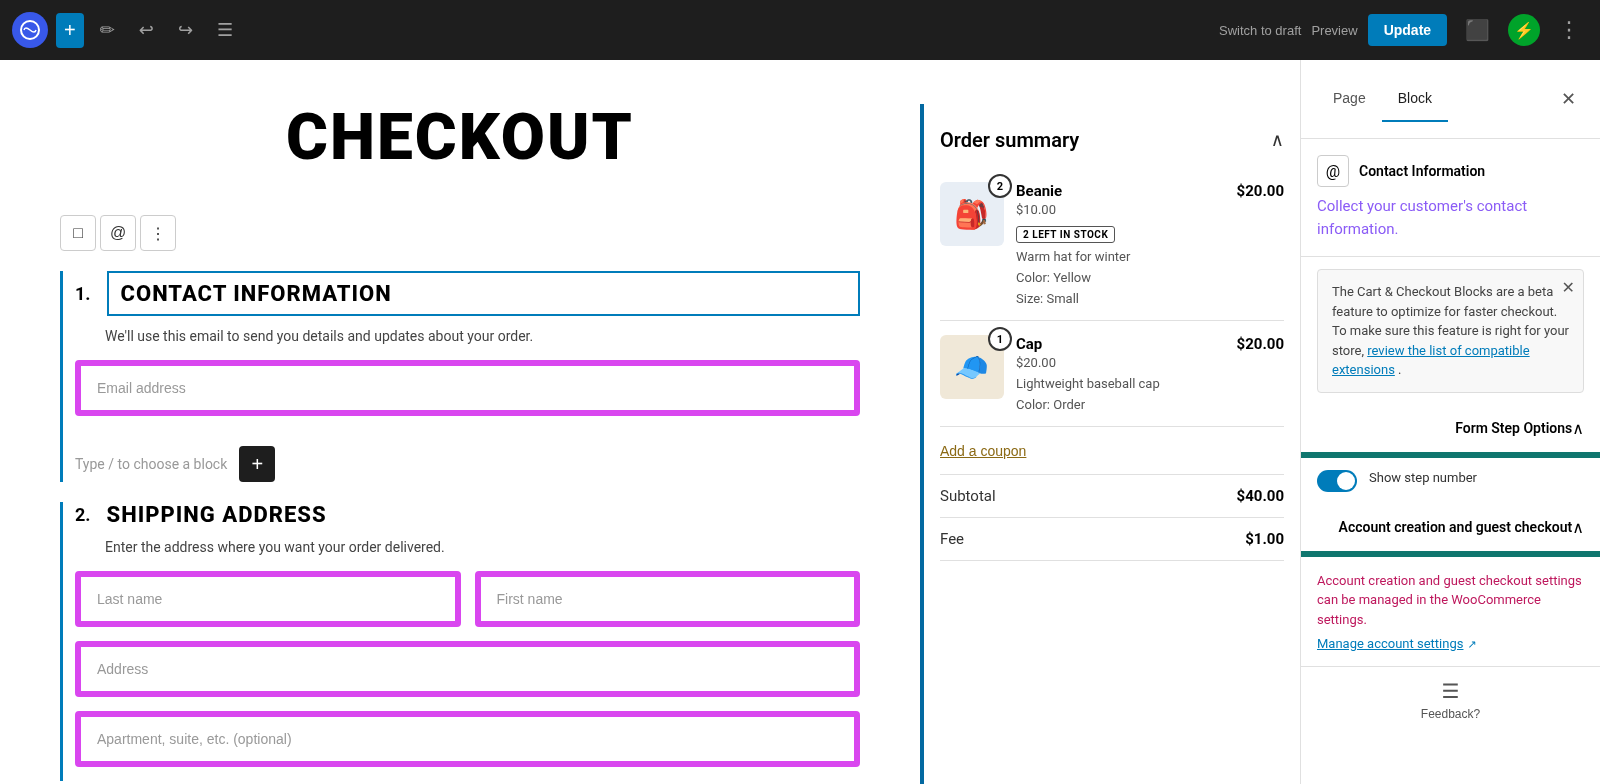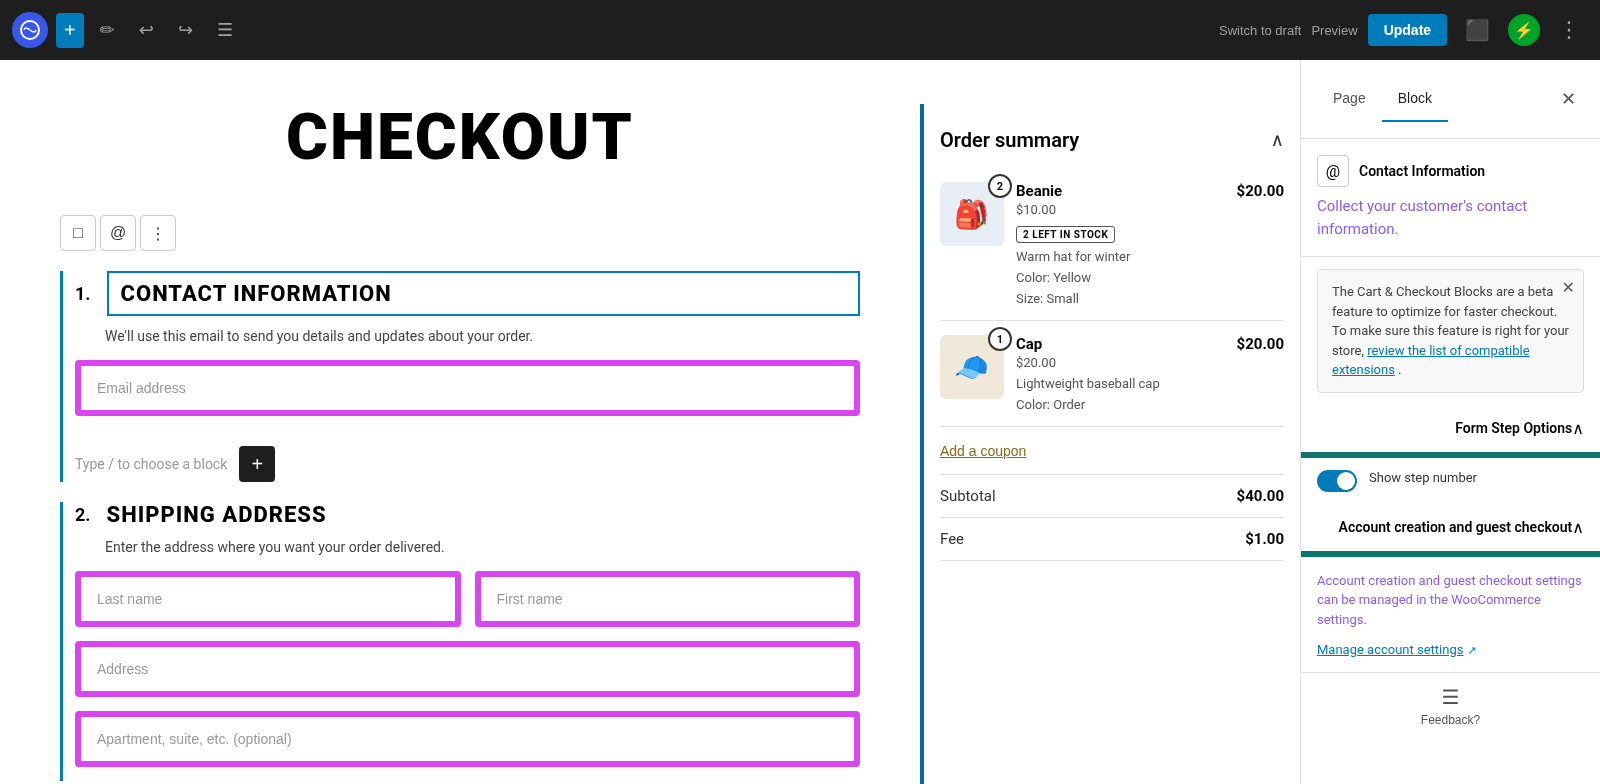--- a/index.html
+++ b/index.html
@@ -398,21 +398,21 @@
       top: 2px;
       right: 2px;
       transition: 0.2s;
     }
     .toggle-label { font-size: 13px; color: #333; }
 
     
     .account-section {
       padding: 14px 16px;
     }
-    .account-section-desc { font-size: 13px; color: #8b5cf6; line-height: 1.5; margin-bottom: 10px; }
+    .account-section-desc { font-size: 13px; color: #be185d; line-height: 1.5; margin-bottom: 4px; }
     .account-settings-link { color: #007cba; font-size: 13px; text-decoration: underline; cursor: pointer; }
 
     
     .feedback-btn {
       display: flex;
       flex-direction: column;
       align-items: center;
       padding: 12px 16px;
       gap: 4px;
       cursor: pointer;

